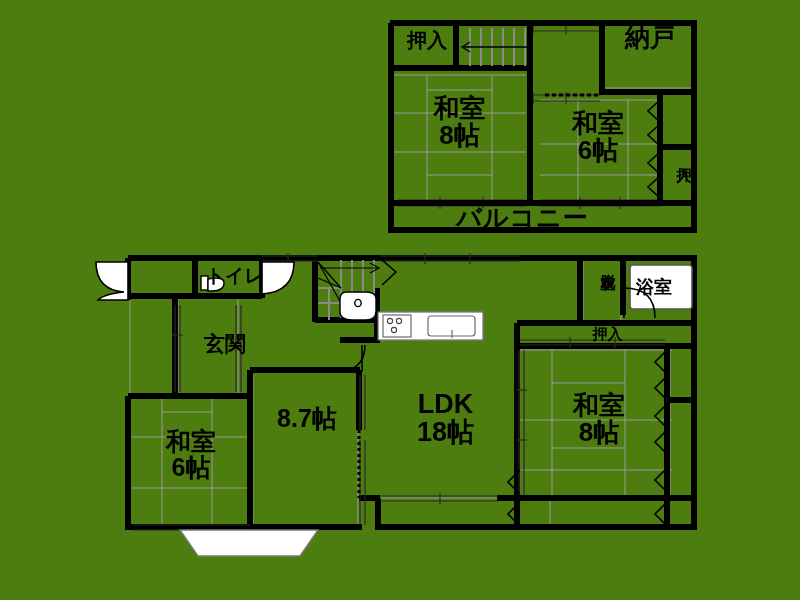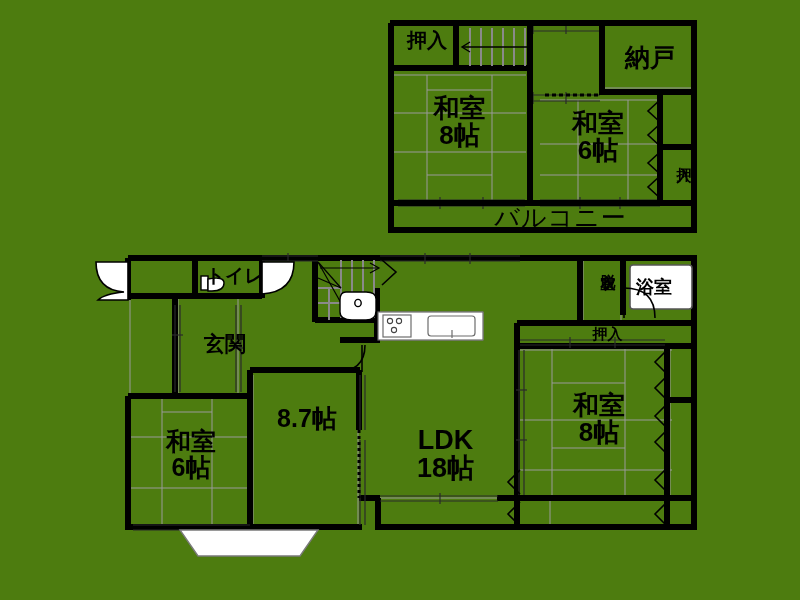--- a/index.html
+++ b/index.html
@@ -353,39 +353,39 @@
       <g fill="#ffffff" stroke="#7a7a7a" stroke-width="1.4">
         <path d="M180 530 L318 530 L300 556 L198 556 Z"></path>
       </g>
     </g>
   </svg>
 
   <div class="lbl" style="left:399px;top:30px;width:56px;font-size:20px;font-weight:700;">
     <span>押入</span>
   </div>
 
-  <div class="lbl" style="left:605px;top:44px;width:90px;font-size:25px;font-weight:700;">
+  <div class="lbl" style="left:605px;top:24px;width:90px;font-size:25px;font-weight:700;">
     <span>納戸</span>
   </div>
 
   <div class="lbl" style="left:393px;top:95px;width:133px;font-size:26px;font-weight:700;">
     <div><span>和室</span></div>
     <div><span>8帖</span></div>
   </div>
 
   <div class="lbl" style="left:538px;top:110px;width:120px;font-size:26px;font-weight:700;">
     <div><span>和室</span></div>
     <div><span>6帖</span></div>
   </div>
 
   <div class="lbl vert" style="left:666px;top:155px;width:26px;font-size:15px;font-weight:700;">
     <span>押入</span>
   </div>
 
-  <div class="lbl" style="left:408px;top:204px;width:305px;font-size:25px;font-weight:400;letter-spacing:1px;">
+  <div class="lbl" style="left:370px;top:204px;width:305px;font-size:25px;font-weight:700;letter-spacing:1px;">
     <span>バルコニー</span>
   </div>
 
   <div class="lbl" style="left:198px;top:266px;width:66px;font-size:19px;font-weight:700;text-align:right;">
     <span>トイレ</span>
   </div>
 
   <div class="lbl" style="left:185px;top:333px;width:80px;font-size:21px;font-weight:700;">
     <span>玄関</span>
   </div>
@@ -400,21 +400,21 @@
 
   <div class="lbl" style="left:520px;top:326px;width:175px;font-size:15px;font-weight:700;">
     <span>押入</span>
   </div>
 
   <div class="lbl" style="left:524px;top:392px;width:150px;font-size:26px;font-weight:700;">
     <div><span>和室</span></div>
     <div><span>8帖</span></div>
   </div>
 
-  <div class="lbl" style="left:378px;top:390px;width:135px;font-size:27px;font-weight:700;margin-top:36px;">
+  <div class="lbl" style="left:378px;top:390px;width:135px;font-size:27px;font-weight:700;">
     <div><span>LDK</span></div>
     <div><span>18帖</span></div>
   </div>
 
   <div class="lbl" style="left:252px;top:405px;width:110px;font-size:25px;font-weight:700;">
     <div><span>8.7帖</span></div>
   </div>
 
   <div class="lbl" style="left:132px;top:428px;width:118px;font-size:25px;font-weight:700;">
     <div><span>和室</span></div>

